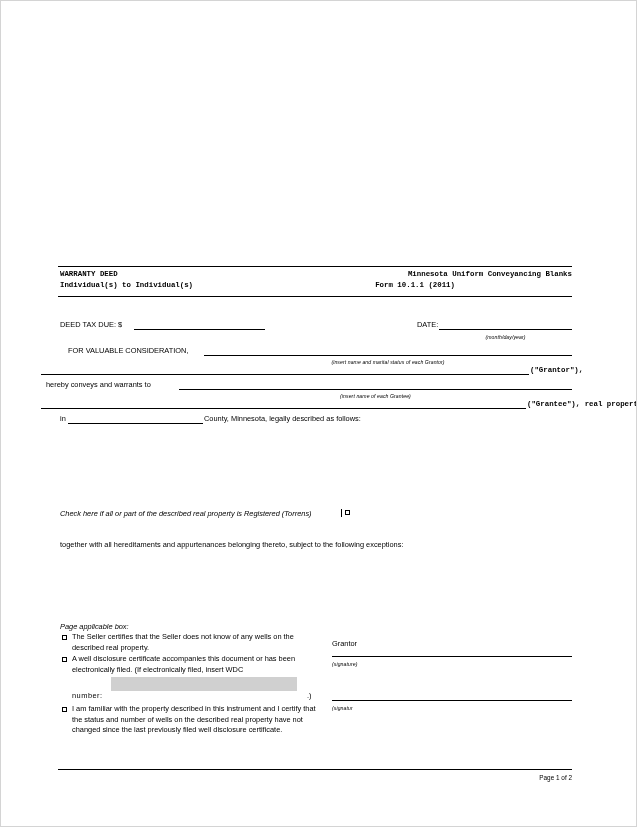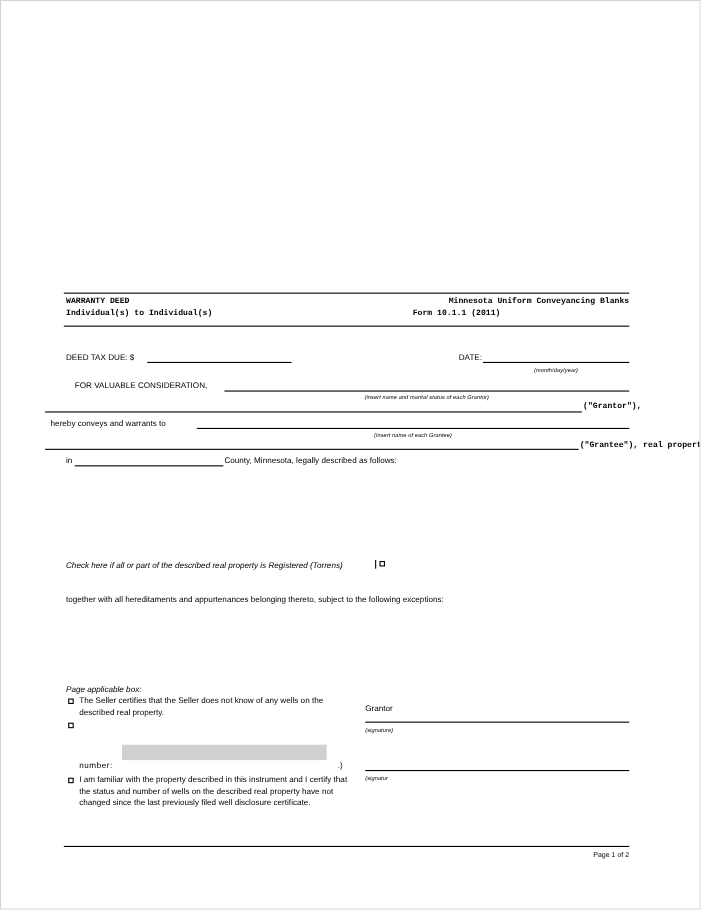--- a/index.html
+++ b/index.html
@@ -130,20 +130,21 @@
     <div class="cbox" style="left:344px; top:509px;"></div>
 
     <div class="t" style="left:59px; top:539px;">together with all hereditaments and appurtenances belonging thereto, subject to the following exceptions:</div>
 
     <div class="t ital" style="left:59px; top:621px;">Page applicable box:</div>
 
     <div class="cbox" style="left:61px; top:634px;"></div>
     <div class="wrap-text" style="left:71px; top:631px; width:246px;">The Seller certifies that the Seller does not know of any wells on the described real property.</div>
 
     <div class="cbox" style="left:61px; top:656px;"></div>
+    <div class="wrap-text" style="left:71px; top:653px; width:248px;">A well disclosure certificate accompanies this document or has been electronically filed. (If electronically filed, insert WDC</div>
 
     <div class="field-highlight" style="left:110px; top:676px; width:186px; height:14px;"></div>
 
     <div class="t" style="left:71px; top:690px; letter-spacing:0.5px;">number:</div>
     <div class="t" style="left:306px; top:690px;">.)</div>
 
     <div class="cbox" style="left:61px; top:706px;"></div>
     <div class="wrap-text" style="left:71px; top:703px; width:248px;">I am familiar with the property described in this instrument and I certify that the status and number of wells on the described real property have not changed since the last previously filed well disclosure certificate.</div>
 
     <div class="t" style="left:331px; top:590px;margin-top:48px;">Grantor</div>

